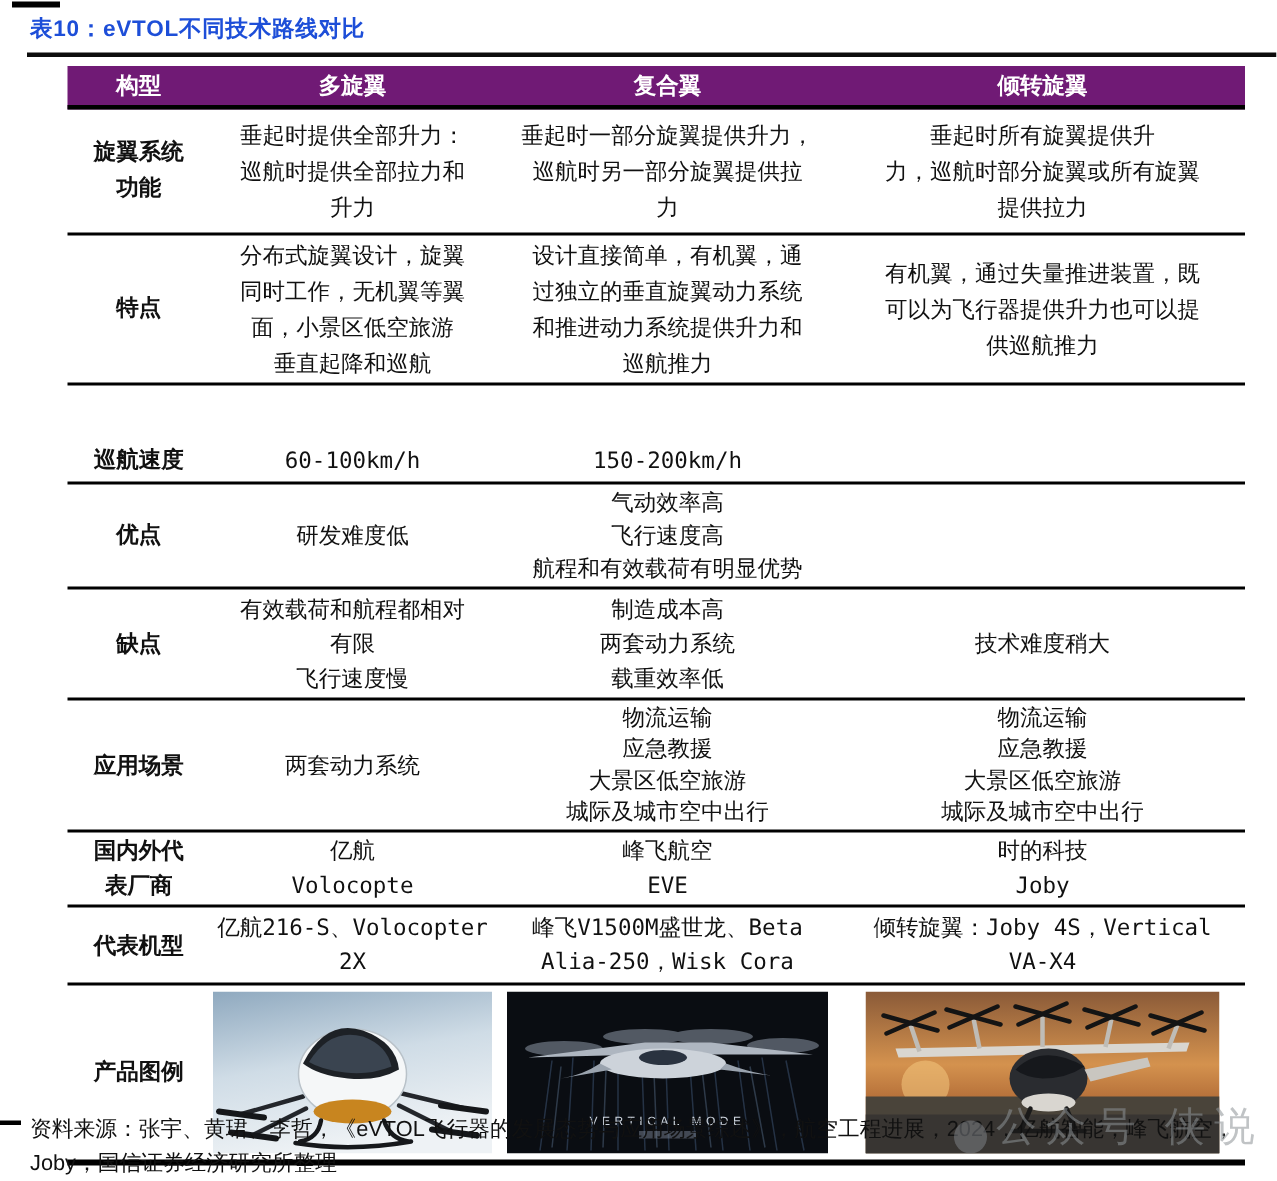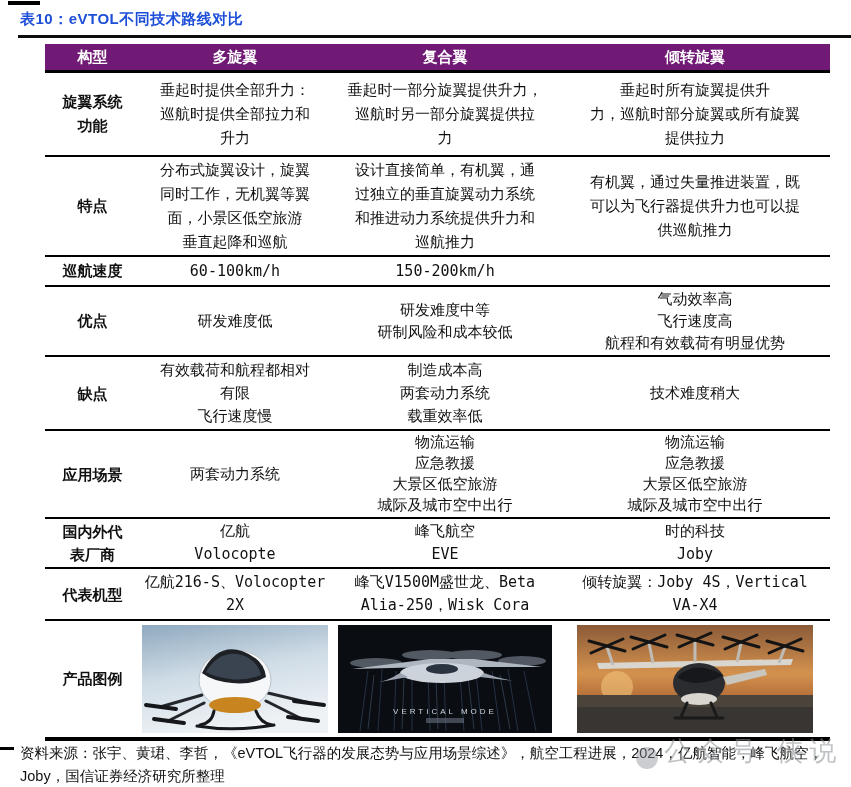--- a/index.html
+++ b/index.html
@@ -23,21 +23,21 @@
   }
   .row.header .cell{color:#fff;font-weight:bold;min-height:26px;font-size:15px;}
   .cell{
     display:flex;align-items:center;justify-content:center;text-align:center;
     font-size:15px;line-height:24px;white-space:pre-line;padding:1px 2px;box-sizing:border-box;
     font-family:"DejaVu Sans Mono","Liberation Sans",sans-serif;
   }
   .label-cell{font-weight:bold;font-family:"Liberation Sans",sans-serif;}
   .r1 .cell{min-height:82px;}
   .r2 .cell{min-height:96px;}
-  .r3 .cell{min-height:28px;}
+  .r3 .cell{min-height:28px;margin-top:36px;}
   .r4 .cell{min-height:62px;line-height:22px;}
   .r5 .cell{min-height:72px;line-height:23px;}
   .r6 .cell{min-height:83px;line-height:21px;}
   .r7 .cell{min-height:48px;line-height:23px;}
   .r8 .cell{min-height:50px;line-height:23px;}
   .r9{border-bottom:4px solid #000;}
   .r9 .cell{min-height:116px;}
   .img-wrap{display:flex;align-items:center;justify-content:center;width:100%;}
   .img-wrap svg{display:block;}
   .footer{
@@ -97,22 +97,20 @@
 
   <div class="row r3">
     <div class="cell label-cell">巡航速度</div>
     <div class="cell">60-100km/h</div>
     <div class="cell">150-200km/h</div>
   </div>
 
   <div class="row r4">
     <div class="cell label-cell">优点</div>
     <div class="cell">研发难度低</div>
-    <div class="cell">研发难度中等
-研制风险和成本较低</div>
     <div class="cell">气动效率高
 飞行速度高
 航程和有效载荷有明显优势</div>
   </div>
 
   <div class="row r5">
     <div class="cell label-cell">缺点</div>
     <div class="cell">有效载荷和航程都相对
 有限
 飞行速度慢</div>

